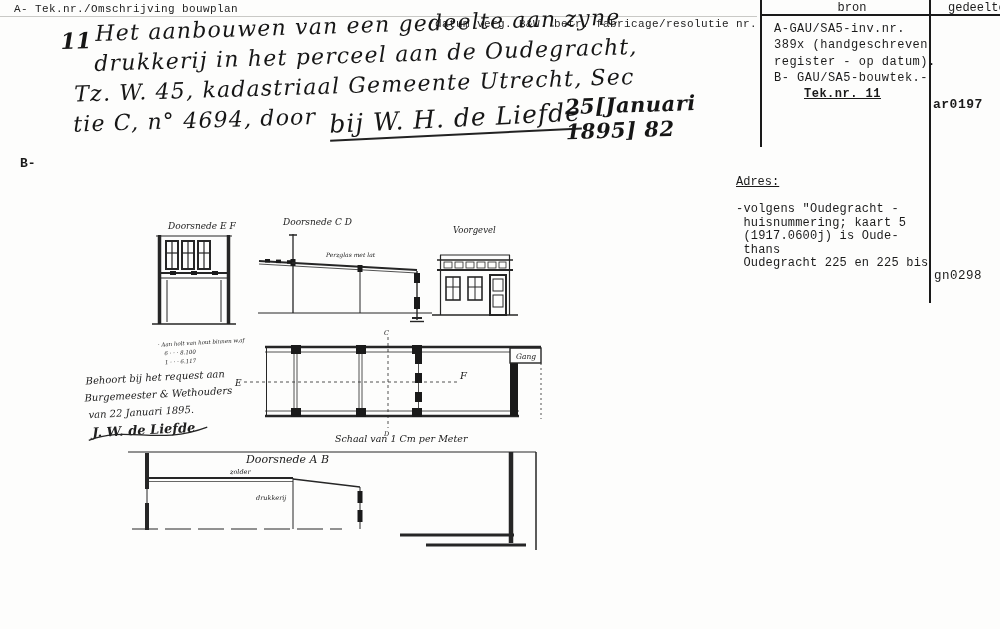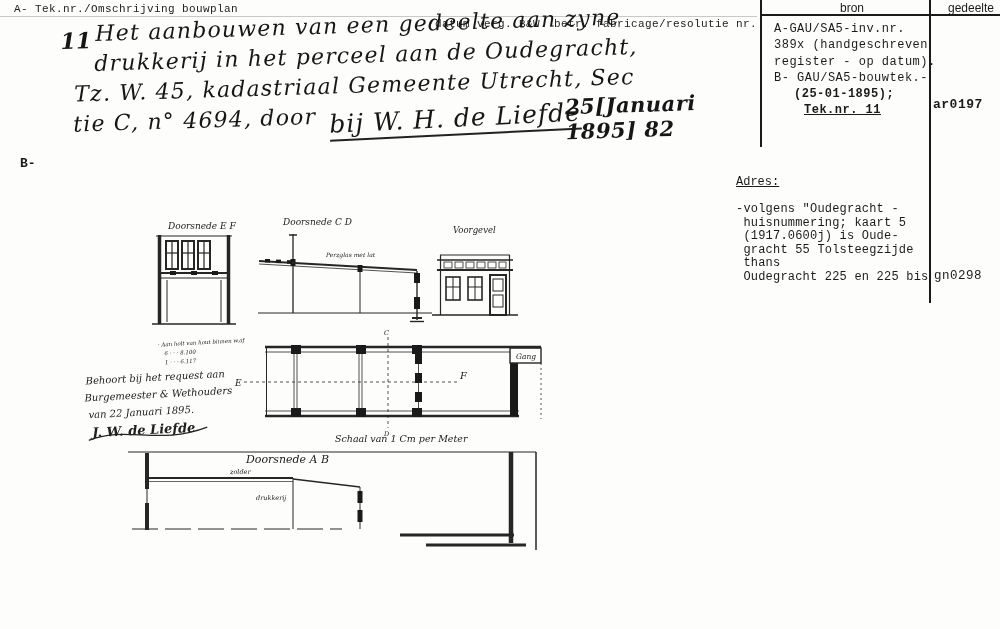--- a/index.html
+++ b/index.html
@@ -1,20 +1,20 @@
 <!DOCTYPE html>
 <html><head>
 <meta charset="utf-8">
 <style>
   * { margin:0; padding:0; box-sizing:border-box; }
   html,body { width:1000px; height:629px; overflow:hidden; }
   body { position:relative; background:#fdfdfc; color:#1b1b1b; }
   .abs { position:absolute; }
   .mono { font-family:"Liberation Mono","DejaVu Sans Mono",monospace; }
-  .sans { font-family:Liberation Sans, sans-serif;padding-left:13px; }
+  .sans { font-family:Liberation Mono, monospace;padding-left:13px; }
   .hand { font-family:"DejaVu Serif","Liberation Serif",serif; font-style:italic; color:#161616; }
   .hdr { font-size:11px; letter-spacing:0.4px; color:#222;font-family:Liberation Mono, monospace; }
   .rule { background:#1a1a1a; }
   .faintrule { background:#c9c9c6; }
   .bronline { font-size:12px; line-height:16.3px; letter-spacing:0.5px; white-space:pre; }
   .bron-bold { font-weight:bold; }
   .ind1 { padding-left:20px; }
   .ind2 { padding-left:30px;text-decoration:underline; }
   .adresline { font-size:12px; line-height:13.5px; letter-spacing:0.2px; white-space:pre; }
   .code { font-size:13px; font-weight:bold; letter-spacing:0.5px; }
@@ -34,21 +34,20 @@
 <div class="abs rule" style="left:929px; top:0; width:2px; height:303px;"></div>
 <div class="abs rule" style="left:760px; top:14px; width:240px; height:2px;"></div>
 <div class="abs sans" style="left:762px; top:1px; width:167px; text-align:center; font-size:12px;">bron</div>
 <div class="abs sans" style="left:935px; top:1px; font-size:12px;">gedeelte</div>
 
 <div class="abs" style="left:774px; top:21px;">
   <div class="mono bronline">A-GAU/SA5-inv.nr.</div>
   <div class="mono bronline">389x (handgeschreven</div>
   <div class="mono bronline">register - op datum).</div>
   <div class="mono bronline">B- GAU/SA5-bouwtek.-</div>
-  <div class="mono bronline bron-bold ind1">(25-01-1895);</div>
   <div class="mono bronline bron-bold ind2">Tek.nr. 11</div>
 </div>
 <div class="abs mono code" style="left:933px; top:97px;">ar0197</div>
 
 <div class="abs desc" style="left:60px; top:22px; width:700px;">
   <div class="abs hand" style="left:0; top:6px; font-size:22px; font-weight:bold;">11</div>
   <div class="abs hand descline" style="left:35px; top:0;">Het aanbouwen van een gedeelte aan zyne</div>
   <div class="abs hand descline" style="left:33px; top:30px;">drukkerij in het perceel aan de Oudegracht,</div>
   <div class="abs hand descline" style="left:12px; top:60px;">Tz. W. 45, kadastriaal Gemeente Utrecht, Sec</div>
   <div class="abs hand descline" style="left:10px; top:90px;">tie C, n° 4694, door</div>
@@ -56,21 +55,20 @@
   <div class="abs hand" style="left:502px; top:88px; font-size:21px; letter-spacing:0.5px; font-weight:bold;">25[Januari 1895] 82</div>
 </div>
 
 <div class="abs mono" style="left:20px; top:156px; font-size:13px; font-weight:bold;">B-</div>
 
 <div class="abs" style="left:736px; top:175px;">
   <div class="mono" style="font-size:12px; font-weight:normal; text-decoration:underline; margin-bottom:14px;">Adres:</div>
   <div class="mono adresline">-volgens "Oudegracht -</div>
   <div class="mono adresline"> huisnummering; kaart 5</div>
   <div class="mono adresline"> (1917.0600j) is Oude-</div>
-  <div class="mono adresline"> gracht 55 Tolsteegzijde</div>
   <div class="mono adresline"> thans</div>
   <div class="mono adresline"> Oudegracht 225 en 225 bis</div>
 </div>
 <div class="abs mono code" style="left:934px; top:261px; font-weight:normal; font-size:12.5px;margin-top:8px;">gn0298</div>
 
 <svg class="abs" style="left:70px; top:205px;" width="500" height="378" viewBox="0 0 500 378">
 
   <g>
     <text class="svghand" x="98" y="24" font-size="9">Doorsnede E F</text>
     <line x1="86" y1="31" x2="162" y2="31" stroke-width="1"></line>

